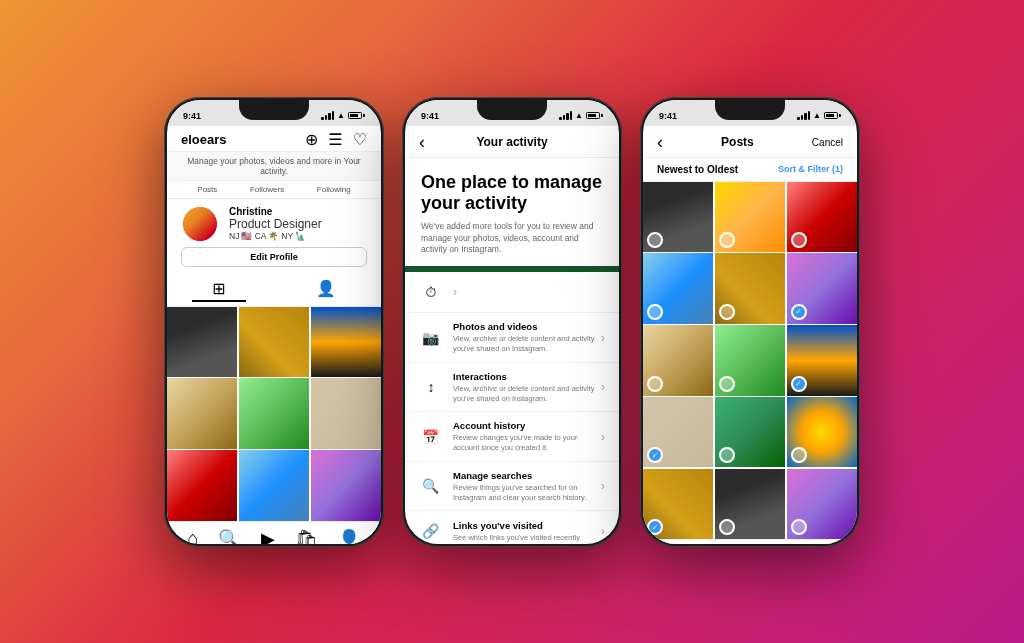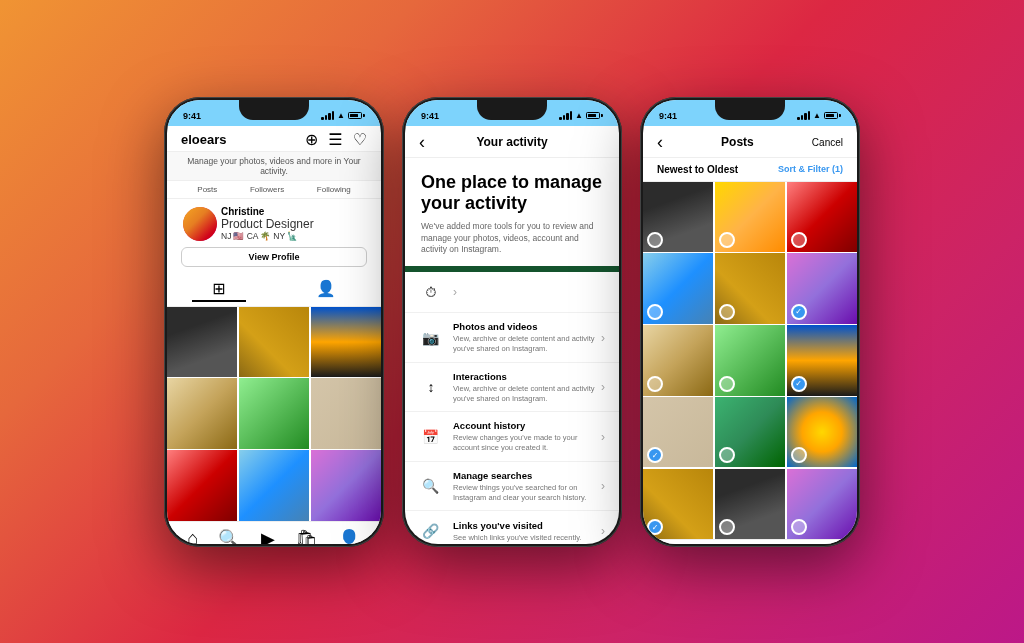--- a/index.html
+++ b/index.html
@@ -49,21 +49,21 @@
       z-index: 10;
     }
     .status-bar {
       display: flex;
       justify-content: space-between;
       align-items: center;
       padding: 8px 16px 2px;
       font-size: 9px;
       font-weight: 600;
       color: #000;
-      background: #7dd3fc;
+      background: #e5e5e5;
       min-height: 26px;
     }
     .status-icons {
       display: flex;
       gap: 3px;
       align-items: center;
     }
     .signal-bars {
       display: flex;
       gap: 1px;
@@ -148,21 +148,21 @@
     }
     .p1-stat-num {
       font-size: 10px;
       font-weight: 600;
       color: #000;
     }
     .p1-avatar-row {
       display: flex;
       align-items: center;
       padding: 6px 14px 4px;
-      gap: 2px;
+      gap: 10px;
       justify-content: flex-end;
     }
     .p1-avatar {
       width: 38px;
       height: 38px;
       border-radius: 50%;
       background: linear-gradient(135deg, #f09433, #dc2743, #bc1888);
       overflow: hidden;
       border: 2px solid transparent;
       background-clip: padding-box;
@@ -438,21 +438,21 @@
         <div class="p1-avatar">
           <div class="p1-avatar-img" style="background: linear-gradient(135deg,#f5a623 0%,#e67e22 40%,#d0021b 80%)"></div>
         </div>
         <div class="p1-bio">
           <div class="p1-name">Christine</div>
           <div class="p1-title">Product Designer</div>
           <div class="p1-location">NJ 🇺🇸 CA 🌴 NY 🗽</div>
         </div>
       </div>
 
-      <div class="p1-edit-btn">View Profile</div>
+      <div class="p1-edit-btn">Edit Profile</div>
 
       <div class="p1-grid-tabs">
         <div class="p1-grid-tab active">⊞</div>
         <div class="p1-grid-tab">👤</div>
       </div>
 
       <div class="p1-photos-grid">
         <div class="p1-photo">
             <div class="p1-photo-inner img-p1"></div>
           </div>

